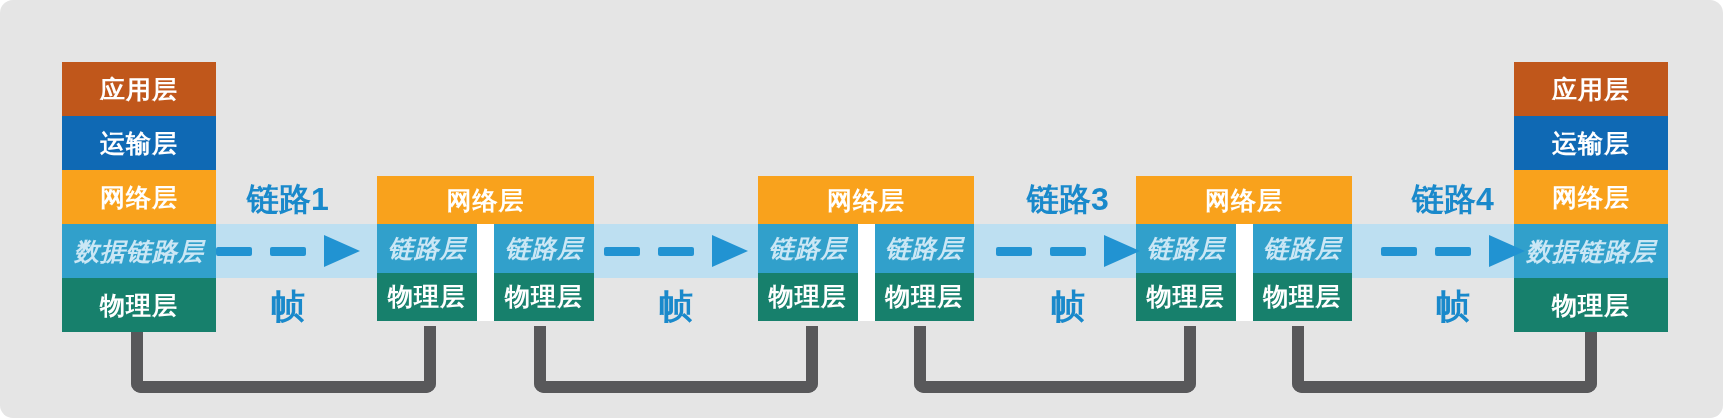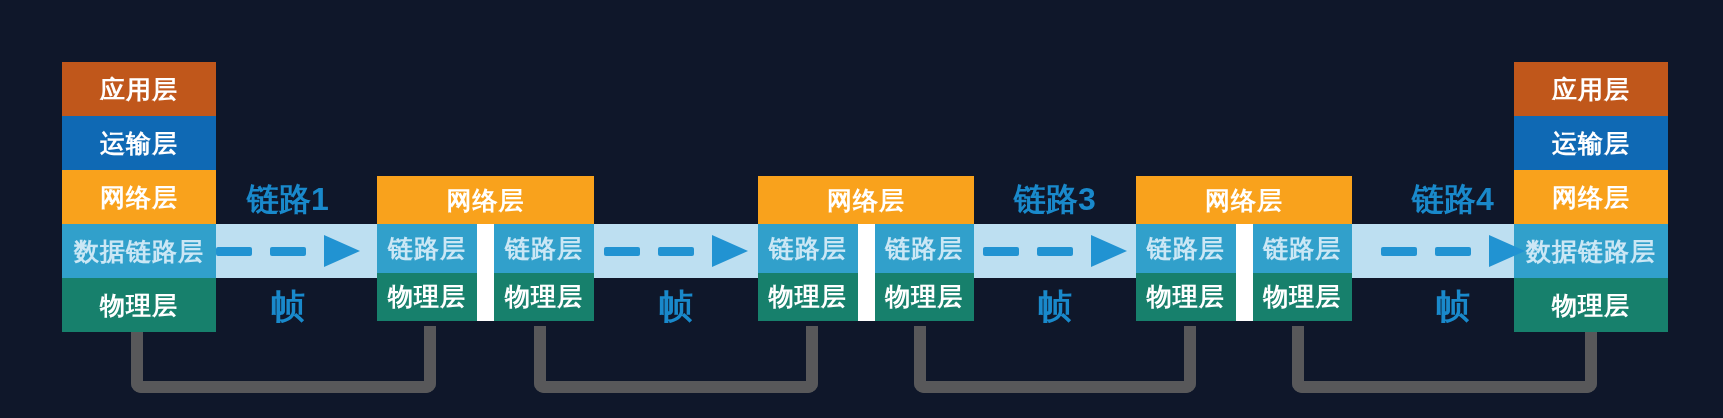--- a/index.html
+++ b/index.html
@@ -9,40 +9,40 @@
     --c-linkcell:#31A0CB;
     --c-physical:#17806C;
     --c-band:#BDDFF1;
     --c-arrow:#2193D2;
     --c-label:#1989CB;
     --c-connector:#58585A;
     --c-tealtext:#CBE7F5;
   }
   html,body{margin:0;padding:0;background:#ffffff;}
   .canvas{
-    position:relative;width:1723px;height:418px;background:#0f172a;
-    font-family:"Liberation Sans","DejaVu Sans",sans-serif;font-weight:bold;overflow:hidden;
+    position:relative;width:1723px;height:418px;background:#e5e5e5;
+    font-family:"Liberation Sans","DejaVu Sans",sans-serif;font-weight:bold;overflow:hidden;border-radius:13px;
   }
   
   .band{position:absolute;left:215px;top:224px;width:1300px;height:54px;background:var(--c-band);}
   
   .connector{
     position:absolute;top:326px;height:67px;box-sizing:border-box;
     border-left:12px solid var(--c-connector);
     border-right:12px solid var(--c-connector);
     border-bottom:12px solid var(--c-connector);
     border-radius:0 0 10px 10px;
   }
   
   .stack{position:absolute;top:62px;width:154px;}
   .cell{display:flex;align-items:center;justify-content:center;height:54px;color:#ffffff;font-size:25px;letter-spacing:1px;}
   .cell.app{background:var(--c-app);}
   .cell.transport{background:var(--c-transport);}
   .cell.network{background:var(--c-network);}
-  .cell.dlink{background:var(--c-linkcell);color:var(--c-tealtext);}
+  .cell.dlink{background:var(--c-linkcell);color:var(--c-tealtext);font-style:italic;}
   .cell.phys{background:var(--c-physical);}
   
   .router{position:absolute;top:176px;}
   .router .net-row{height:48px;background:var(--c-network);display:flex;align-items:center;justify-content:center;color:#fff;font-size:25px;letter-spacing:1px;}
   .router .cols{display:flex;gap:17px;height:97px;background:#ffffff;}
   .router .col{flex:1;display:flex;flex-direction:column;}
   
   .gap{position:absolute;top:170px;height:170px;}
   .link-label{position:absolute;top:8px;left:0;width:100%;text-align:center;font-size:32px;color:var(--c-label);}
   .arrow{position:absolute;top:54px;left:0;width:100%;height:54px;display:flex;align-items:center;justify-content:center;gap:18px;}
@@ -132,21 +132,21 @@
 
   <div class="gap" style="left:594px;width:164px;">
     <div class="arrow">
       <span class="dash"></span>
       <span class="dash"></span>
       <span class="head"></span>
     </div>
     <div class="frame-label">帧</div>
   </div>
 
-  <div class="gap" style="left:974px;width:162px;">
+  <div class="gap" style="left:974px;width:162px;padding-left:26px;">
     <div class="link-label">链路3</div>
     <div class="arrow">
       <span class="dash"></span>
       <span class="dash"></span>
       <span class="head"></span>
     </div>
     <div class="frame-label">帧</div>
   </div>
 
   <div class="gap" style="left:1352px;width:162px;padding-left:40px;">

